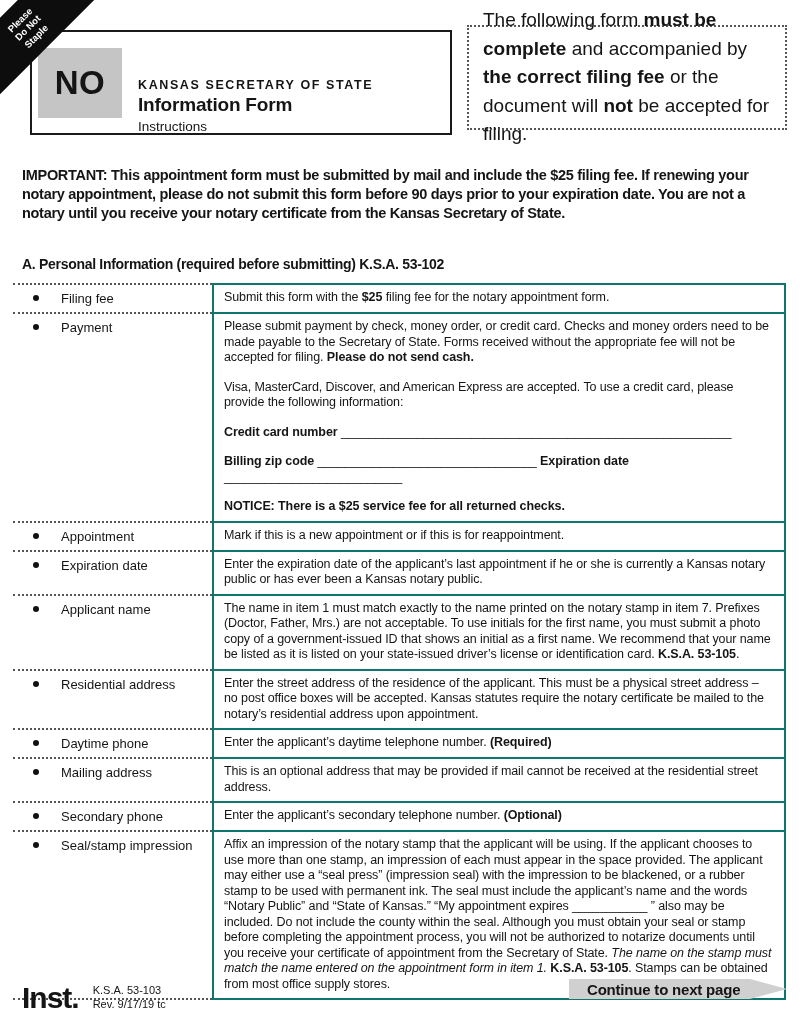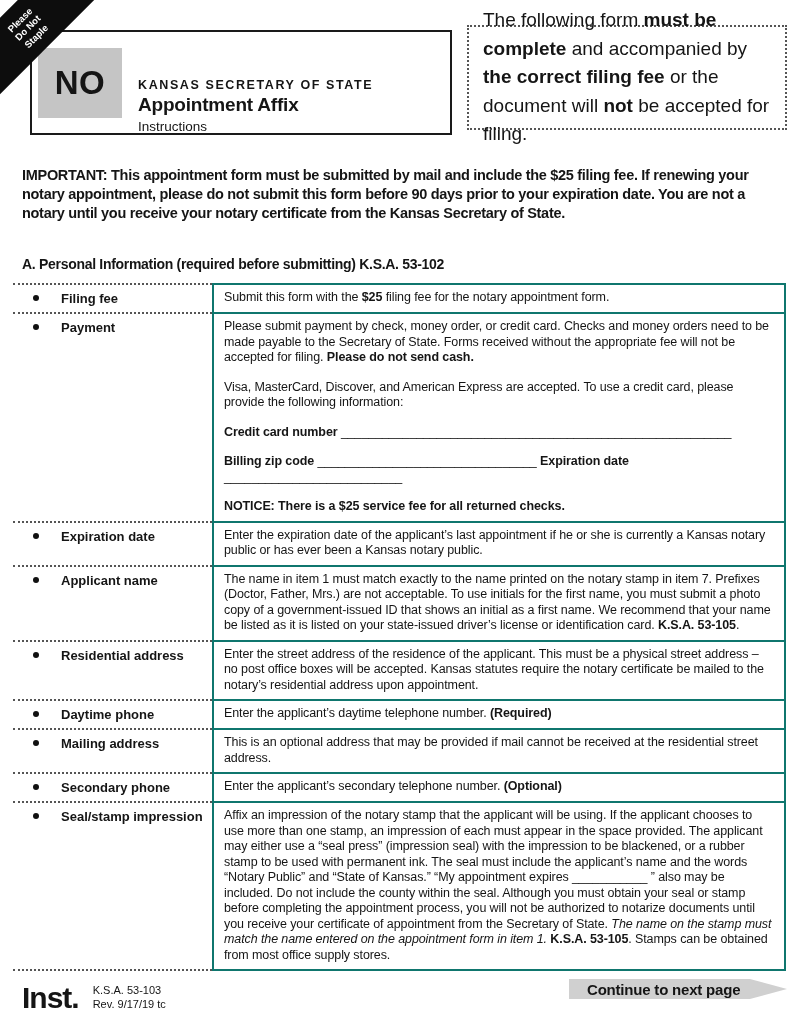--- a/index.html
+++ b/index.html
@@ -77,21 +77,21 @@
   }
 
   
   .inst-table-wrap { position: absolute; left: 13px; top: 283px; width: 773px; }
   table.inst { border-collapse: collapse; width: 100%; table-layout: fixed; }
   td.lbl {
     width: 200px;
     border-top: 2px dotted #555;
     vertical-align: top;
     padding: 6px 12px 6px 20px;
-    font-size: 13px; font-weight: 700;
+    font-size: 13px; font-weight: 400;
     white-space: nowrap;
   }
   tr:last-child td.lbl { border-bottom: 2px dotted #555; }
   td.desc {
     border: 2px solid #0f766e;
     vertical-align: top;
     padding: 5px 10px 6px 10px;
     font-size: 12.5px; line-height: 15.5px;
     letter-spacing: -0.1px;
   }
@@ -130,21 +130,21 @@
 <div class="ribbon">
   <span>Please</span>
   <span>Do Not</span>
   <span>Staple</span>
 </div>
 
 <div class="header-box">
   <div class="no-badge">NO</div>
   <div class="title-block">
     <div class="agency">KANSAS SECRETARY OF STATE</div>
-    <div class="form-title">Appointment Affix</div>
+    <div class="form-title">Information Form</div>
     <div class="form-subtitle">Instructions</div>
   </div>
 </div>
 
 <div class="notice-box">
   <div>
       <p><span>The following form </span><span style="font-weight: 700;">must be complete</span><span> and accompanied by </span><span style="font-weight: 700;">the correct filing fee</span><span> or the document will </span><span style="font-weight: 700;">not</span><span> be accepted for filing.</span></p>
     </div>
 </div>
 
@@ -164,20 +164,26 @@
           </td>
       </tr>
       <tr>
         <td class="lbl"><span class="bullet"></span><span>Payment</span></td>
         <td class="desc">
             <p><span>Please submit payment by check, money order, or credit card. Checks and money orders need to be made payable to the Secretary of State.  Forms received without the appropriate fee will not be accepted for filing. </span><span style="font-weight: 700;">Please do not send cash.</span></p>
             <p><span>Visa, MasterCard, Discover, and American Express are accepted. To use a credit card, please provide the following information:</span></p>
             <p><span style="font-weight: 700;">Credit card number </span><span>_________________________________________________________</span></p>
             <p><span style="font-weight: 700;">Billing zip code </span><span>________________________________  </span><span style="font-weight: 700;">Expiration date </span><span>__________________________</span></p>
             <p><span style="font-weight: 700;">NOTICE:  There is a $25 service fee for all returned checks.</span></p>
+          </td>
+      </tr>
+      <tr>
+        <td class="lbl"><span class="bullet"></span><span>Appointment</span></td>
+        <td class="desc">
+            <p><span>Mark if this is a new appointment or if this is for reappointment.</span></p>
           </td>
       </tr>
       <tr>
         <td class="lbl"><span class="bullet"></span><span>Expiration date</span></td>
         <td class="desc">
             <p><span>Enter the expiration date of the applicant’s last appointment if he or she is currently a Kansas notary public or has ever been a Kansas notary public.</span></p>
           </td>
       </tr>
       <tr>
         <td class="lbl"><span class="bullet"></span><span>Applicant name</span></td>

